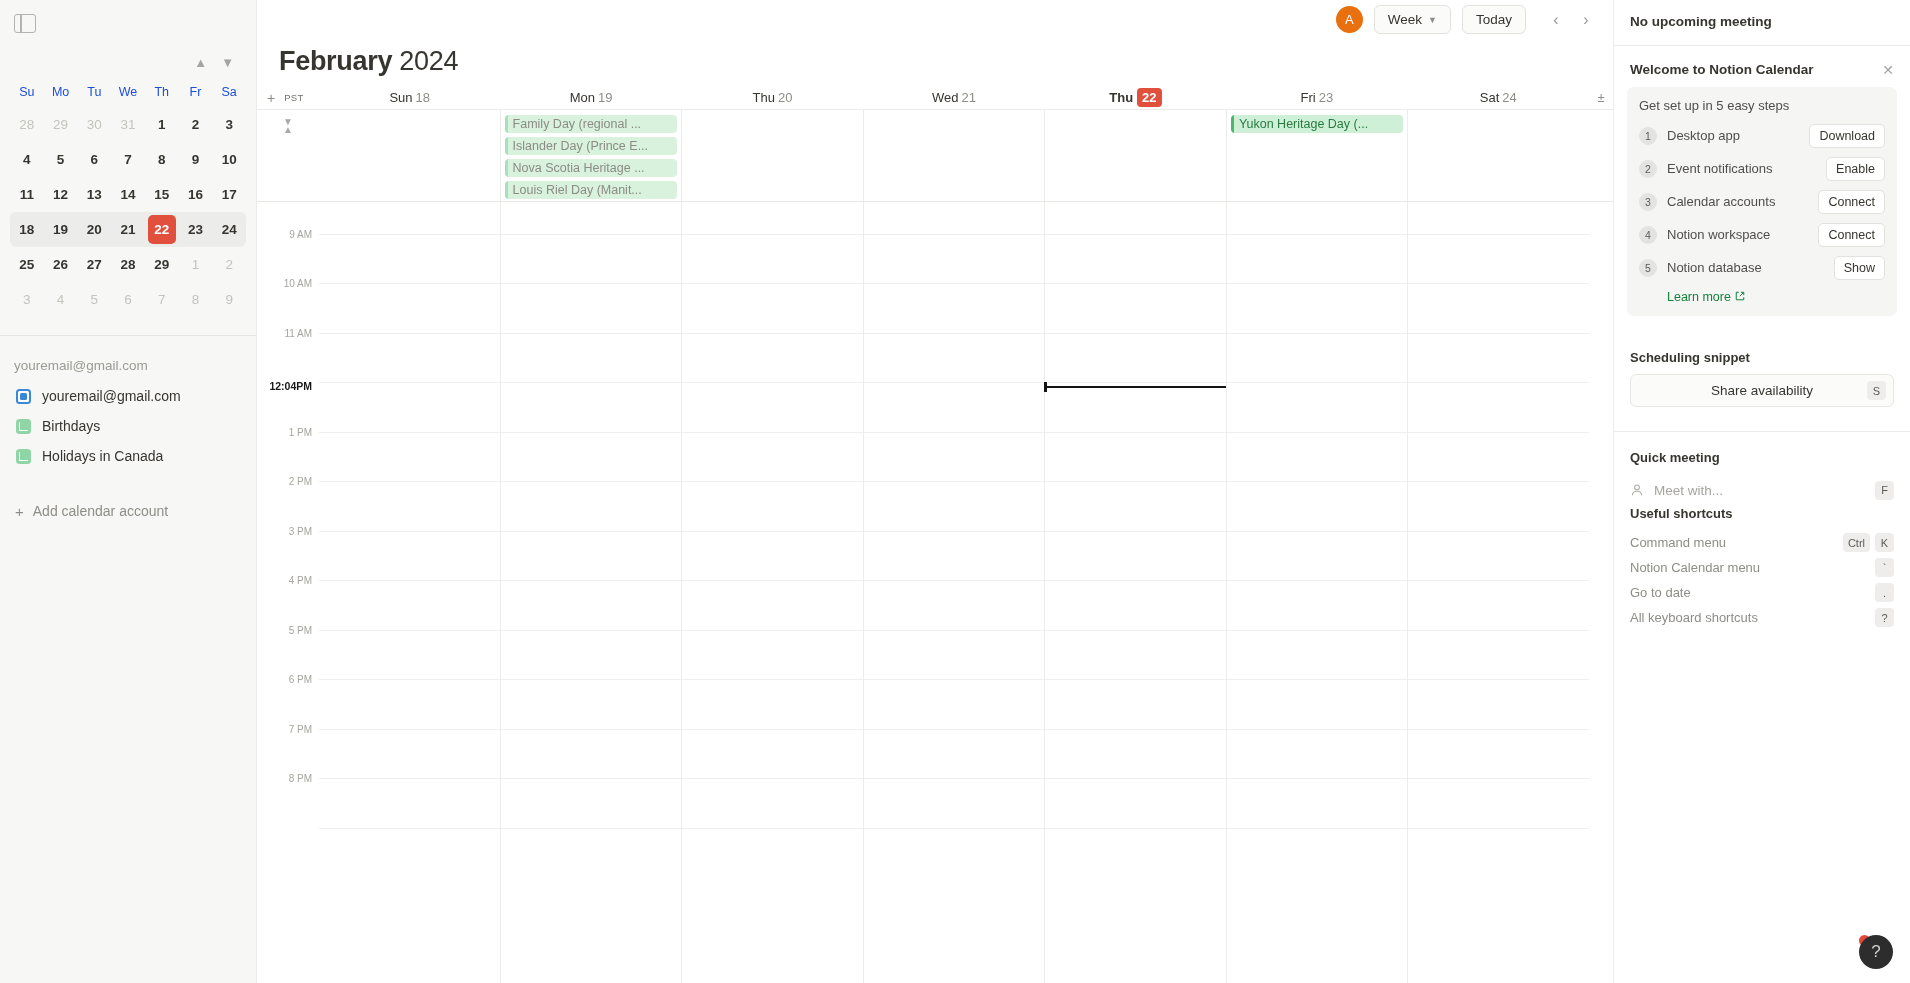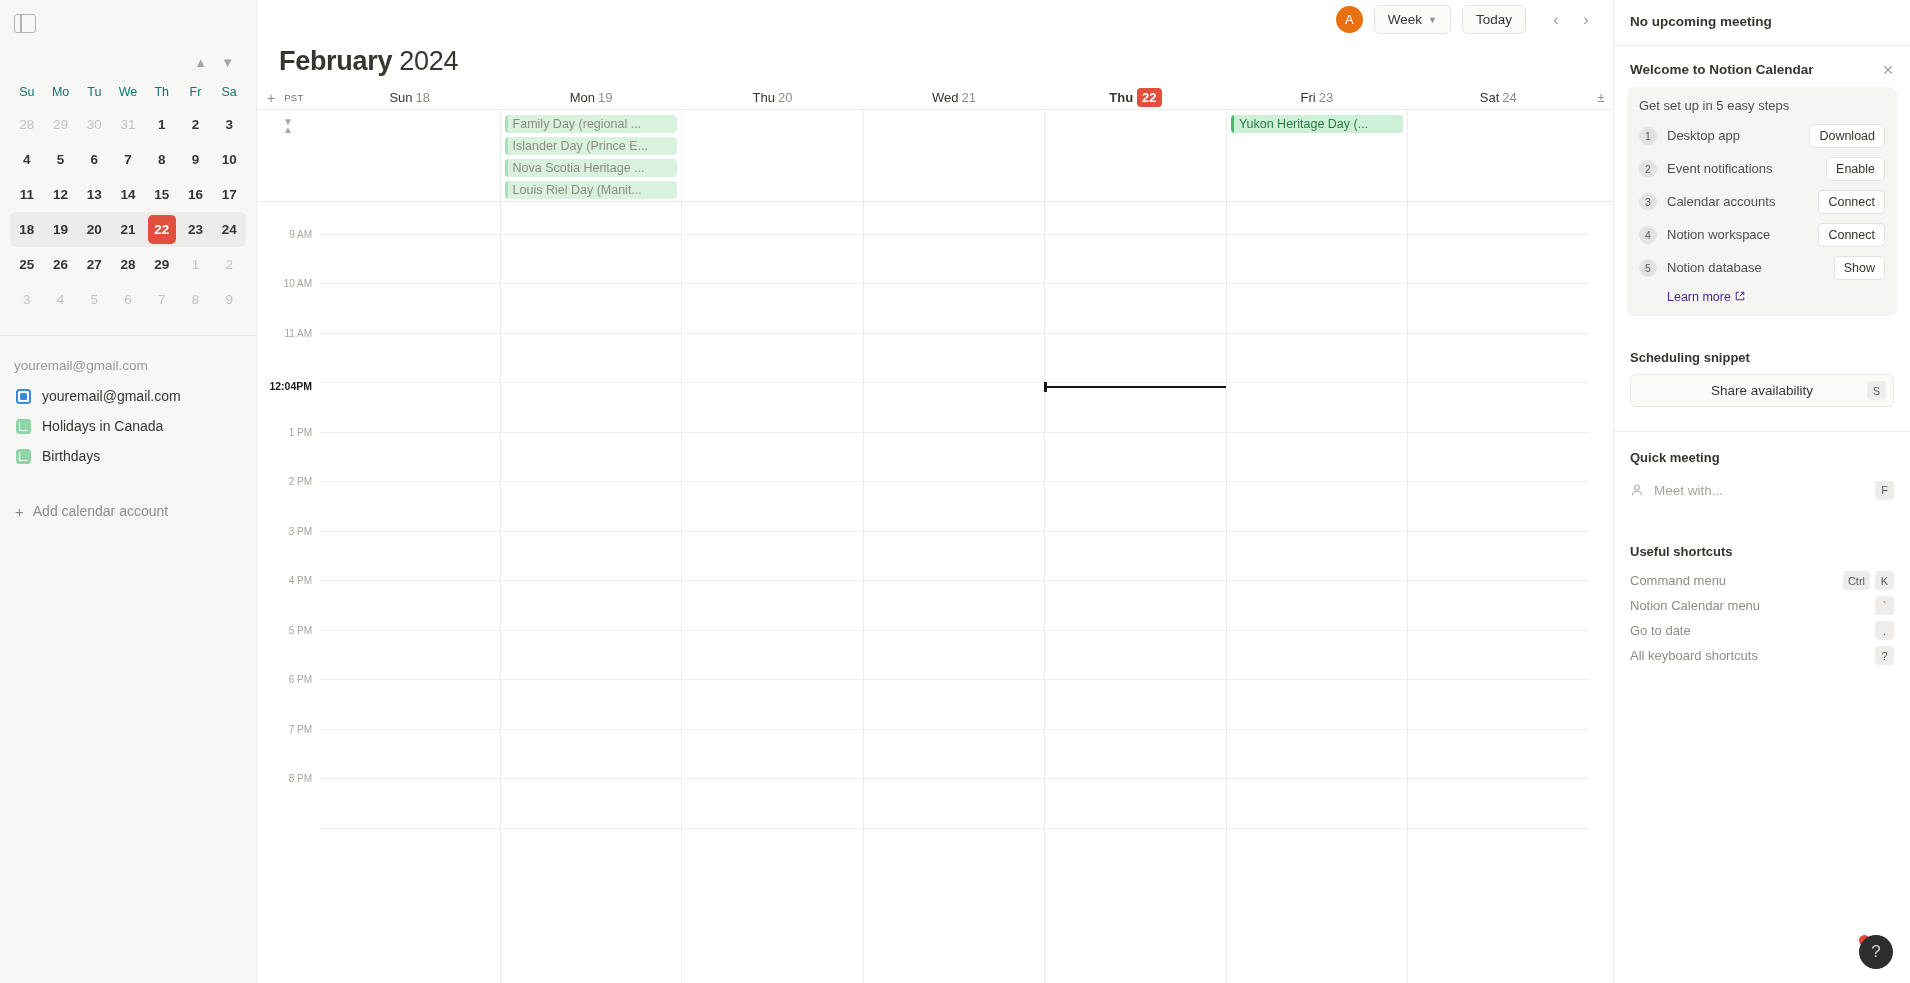--- a/index.html
+++ b/index.html
@@ -31,21 +31,21 @@
     width: 1.6px; background: #b4b3ae;
   }
   .mini-nav { display: flex; justify-content: flex-end; gap: 14px; padding: 10px 22px 4px 0; }
   .mini-nav span { color: #a5a49e; font-size: 13px; cursor: pointer; line-height: 1; }
   .mini-cal { padding: 4px 10px 0 10px; }
   .mini-row { display: flex; }
   .mini-cell {
     width: 34px; height: 35px; display: flex; align-items: center; justify-content: center;
     font-size: 13.5px; color: #37352f; position: relative;
   }
-  .mini-head { color: #0f766e; font-size: 12.5px; height: 30px; font-weight: 400; }
+  .mini-head { color: #1d4ed8; font-size: 12.5px; height: 30px; font-weight: 400; }
   .mini-cell.dim { color: #c4c3bd; }
   .mini-cell.bold { font-weight: 600; }
   .mini-row.active-week { background: #ececeb; border-radius: 6px; }
   .mini-cell.today {
     color: #fff; font-weight: 700;
   }
   .mini-cell.today::before {
     content: ""; position: absolute; left: 3px; right: 3px; top: 3px; bottom: 3px;
     background: #e0503c; border-radius: 5px; z-index: 0;
   }
@@ -184,21 +184,21 @@
   .step-num {
     width: 18px; height: 18px; border-radius: 50%; background: #e3e3e1; color: #5c5b57;
     font-size: 10.5px; display: flex; align-items: center; justify-content: center; flex: 0 0 18px;
   }
   .step-label { font-size: 13px; color: #4f4e4a; flex: 1 1 auto; }
   .step-btn {
     background: #fff; border: 1px solid #e3e2df; border-radius: 5px; font-size: 12.5px;
     padding: 4px 9px; cursor: pointer; color: #37352f; font-family: inherit; font-weight: 500;
   }
   .learn-more {
-    display: flex; align-items: center; gap: 4px; font-size: 12.5px; color: #4c1d95;
+    display: flex; align-items: center; gap: 4px; font-size: 12.5px; color: #15803d;
     padding: 6px 0 2px 28px; cursor: pointer;
   }
   .rp-block-title { font-size: 13px; font-weight: 600; padding: 0 0 9px 0; }
   .share-btn {
     display: flex; align-items: center; justify-content: center; position: relative;
     background: #fbfbfa; border: 1px solid #e8e7e4; border-radius: 6px;
     height: 33px; font-size: 13.5px; font-weight: 500; cursor: pointer;
   }
   .kbd {
     background: #eeedeb; color: #5c5b57; border-radius: 4px; font-size: 11px;
@@ -396,25 +396,25 @@
 
     <div class="acct-email">youremail@gmail.com</div>
 
     <div id="cal-list">
         <div class="cal-item">
           <span class="cbx blue"></span>
           <span>youremail@gmail.com</span>
         </div>
         <div class="cal-item">
           <span class="cbx green"></span>
-          <span>Holidays in Canada</span>
+          <span>Birthdays</span>
         </div>
         <div class="cal-item">
           <span class="cbx green"></span>
-          <span>Birthdays</span>
+          <span>Holidays in Canada</span>
         </div>
       </div>
 
     <div class="add-acct">
       <span class="plus">+</span>
       <span>Add calendar account</span>
     </div>
   </div>
 
   <div class="main">
@@ -675,21 +675,21 @@
           <svg width="14" height="14" viewBox="0 0 16 16" fill="none" stroke="currentColor" stroke-width="1.3">
             <circle cx="8" cy="5" r="2.7"></circle>
               <path d="M2.8 14c0-2.9 2.3-4.6 5.2-4.6S13.2 11.1 13.2 14"></path>
           </svg>
         </span>
         <span class="mtext">Meet with...</span>
         <span class="kbd">F</span>
       </div>
     </div>
 
-    <div class="rp-section" style="margin-top:38px;">
+    <div class="rp-section" style="">
       <div class="rp-block-title">Useful shortcuts</div>
       <div id="shortcut-list">
           <div class="shortcut-row">
             <span class="slabel">Command menu</span>
             <span class="shortcut-keys">
               <span class="kbd">Ctrl</span>
               <span class="kbd">K</span>
             </span>
           </div>
           <div class="shortcut-row">

